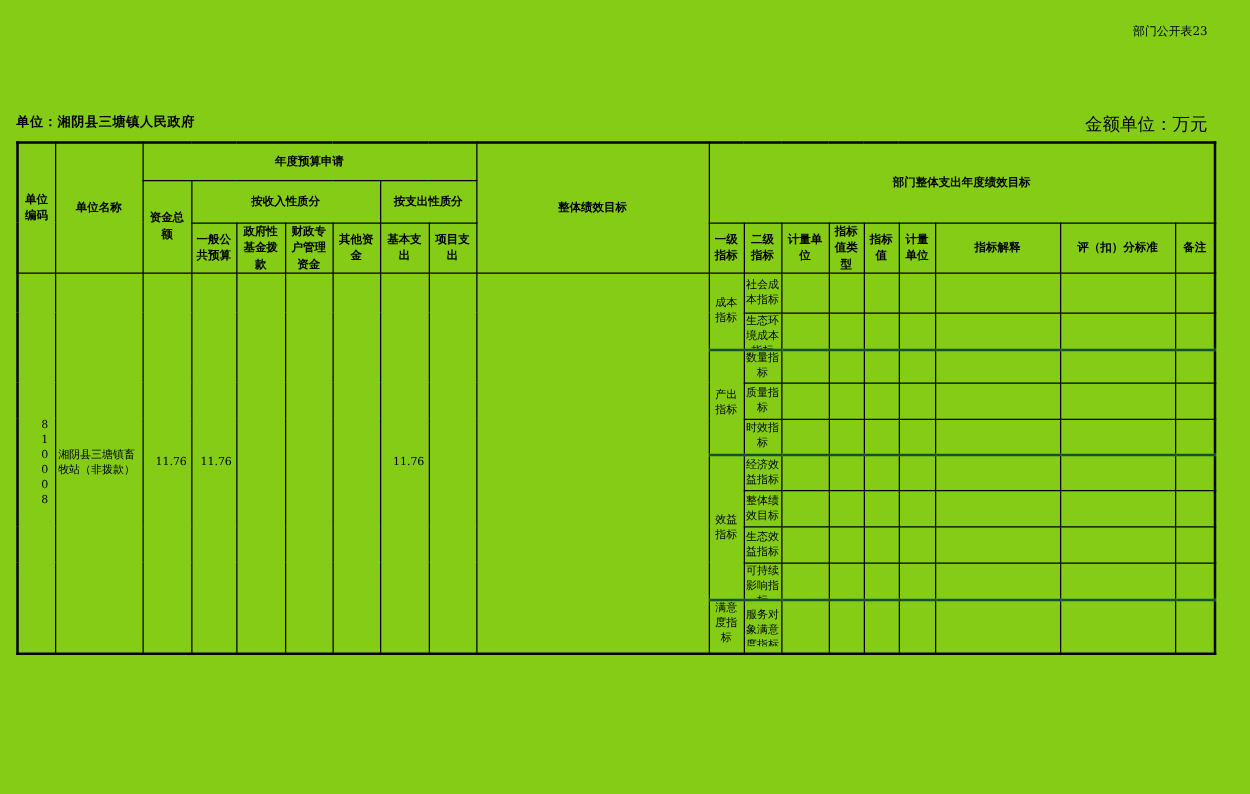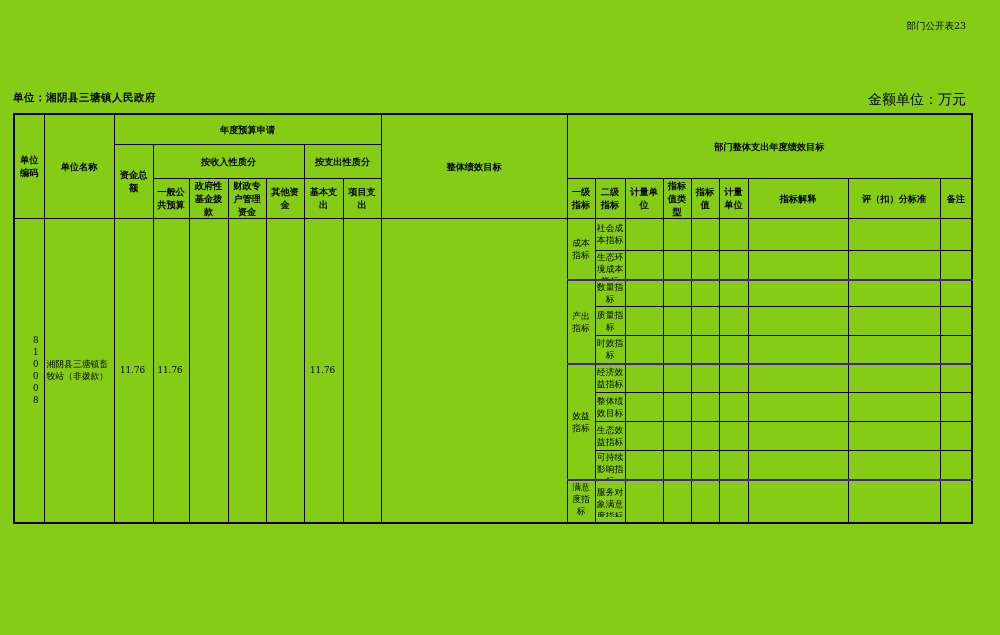--- a/index.html
+++ b/index.html
@@ -43,24 +43,24 @@
     font-size: 8.8px;
     line-height: 12px;
     padding: 0 1px;
   }
   td.hd {
     font-weight: bold;
     font-size: 9.2px;
     line-height: 13px;
     white-space: pre-line;
   }
-  td.num  { padding: 0 3px 0 1px; }
+  td.num  { text-align: right; padding: 0 3px 0 1px; }
   td.code { text-align: left;  padding: 0 18px; }
   td.name { text-align: left;  padding: 0 2px; }
-  tr.grp td { border-top: 2px solid #4c1d95; }
+  tr.grp td { border-top: 2px solid #14532d; }
   .clip { overflow: hidden; }
 </style>
 </head>
 <body>
 
 <div class="page">
 
   <div class="sheet-tag">部门公开表23</div>
   <div class="unit-line">单位：湘阴县三塘镇人民政府</div>
   <div class="amount-unit">金额单位：万元</div>

